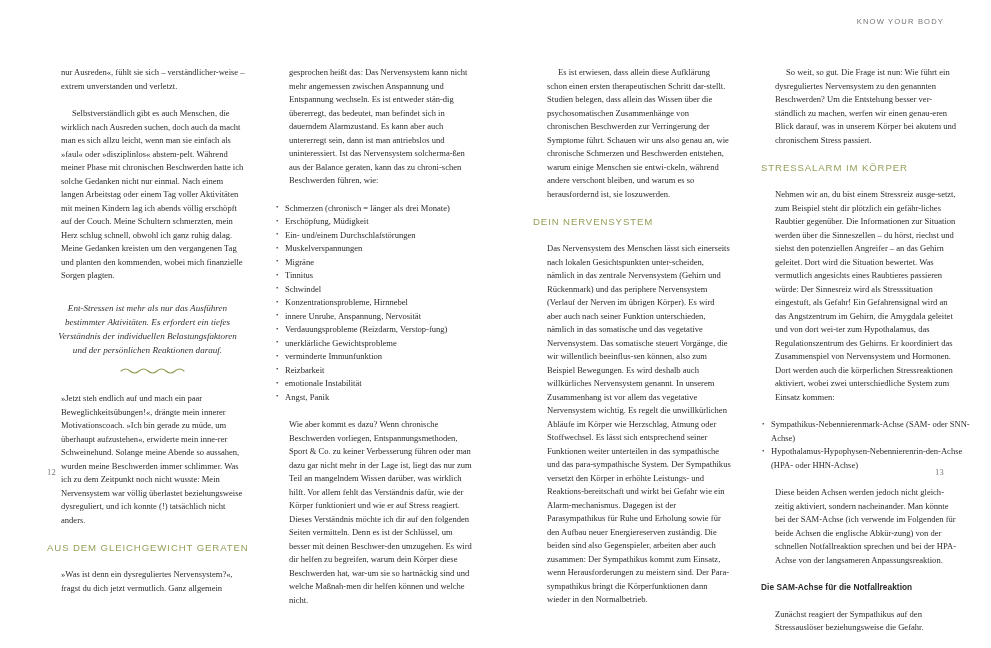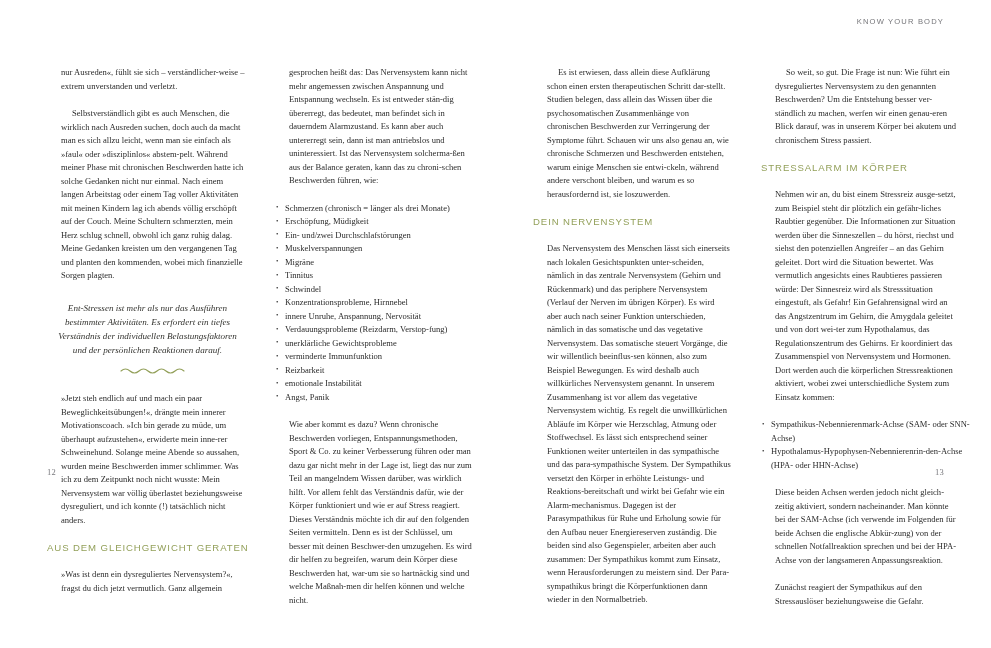--- a/index.html
+++ b/index.html
@@ -157,21 +157,21 @@
         </div>
         <p class="">»Jetzt steh endlich auf und mach ein paar Beweglichkeitsübungen!«, drängte mein innerer Motivationscoach. »Ich bin gerade zu müde, um überhaupt aufzustehen«, erwiderte mein inne-rer Schweinehund. Solange meine Abende so aussahen, wurden meine Beschwerden immer schlimmer. Was ich zu dem Zeitpunkt noch nicht wusste: Mein Nervensystem war völlig überlastet beziehungsweise dysreguliert, und ich konnte (!) tatsächlich nicht anders.</p>
         <h2 class="section">AUS DEM GLEICHGEWICHT GERATEN</h2>
         <p class="">»Was ist denn ein dysreguliertes Nervensystem?«, fragst du dich jetzt vermutlich. Ganz allgemein</p>
       </div>
     <div class="col">
         <p class="">gesprochen heißt das: Das Nervensystem kann nicht mehr angemessen zwischen Anspannung und Entspannung wechseln. Es ist entweder stän-dig übererregt, das bedeutet, man befindet sich in dauerndem Alarmzustand. Es kann aber auch untererregt sein, dann ist man antriebslos und uninteressiert. Ist das Nervensystem solcherma-ßen aus der Balance geraten, kann das zu chroni-schen Beschwerden führen, wie:</p>
         <ul class="bullets">
           <li>Schmerzen (chronisch = länger als drei Monate)</li>
           <li>Erschöpfung, Müdigkeit</li>
-          <li>Ein- und/zwei Durchschlafstörungen</li>
+          <li>Ein- und/einem Durchschlafstörungen</li>
           <li>Muskelverspannungen</li>
           <li>Migräne</li>
           <li>Tinnitus</li>
           <li>Schwindel</li>
           <li>Konzentrationsprobleme, Hirnnebel</li>
           <li>innere Unruhe, Anspannung, Nervosität</li>
           <li>Verdauungsprobleme (Reizdarm, Verstop-fung)</li>
           <li>unerklärliche Gewichtsprobleme</li>
           <li>verminderte Immunfunktion</li>
           <li>Reizbarkeit</li>
@@ -187,20 +187,21 @@
       </div>
     <div class="col">
         <p class="ind">So weit, so gut. Die Frage ist nun: Wie führt ein dysreguliertes Nervensystem zu den genannten Beschwerden? Um die Entstehung besser ver-ständlich zu machen, werfen wir einen genau-eren Blick darauf, was in unserem Körper bei akutem und chronischem Stress passiert.</p>
         <h2 class="section">STRESSALARM IM KÖRPER</h2>
         <p class="">Nehmen wir an, du bist einem Stressreiz ausge-setzt, zum Beispiel steht dir plötzlich ein gefähr-liches Raubtier gegenüber. Die Informationen zur Situation werden über die Sinneszellen – du hörst, riechst und siehst den potenziellen Angreifer – an das Gehirn geleitet. Dort wird die Situation bewertet. Was vermutlich angesichts eines Raubtieres passieren würde: Der Sinnesreiz wird als Stresssituation eingestuft, als Gefahr! Ein Gefahrensignal wird an das Angstzentrum im Gehirn, die Amygdala geleitet und von dort wei-ter zum Hypothalamus, das Regulationszentrum des Gehirns. Er koordiniert das Zusammenspiel von Nervensystem und Hormonen. Dort werden auch die körperlichen Stressreaktionen aktiviert, wobei zwei unterschiedliche System zum Einsatz kommen:</p>
         <ul class="bullets">
           <li>Sympathikus-Nebennierenmark-Achse (SAM- oder SNN-Achse)</li>
           <li>Hypothalamus-Hypophysen-Nebennierenrin-den-Achse (HPA- oder HHN-Achse)</li>
         </ul>
         <p class="">Diese beiden Achsen werden jedoch nicht gleich-zeitig aktiviert, sondern nacheinander. Man könnte bei der SAM-Achse (ich verwende im Folgenden für beide Achsen die englische Abkür-zung) von der schnellen Notfallreaktion sprechen und bei der HPA-Achse von der langsameren Anpassungsreaktion.</p>
+        <h3 class="subhead">Die SAM-Achse für die Notfallreaktion</h3>
         <p class="">Zunächst reagiert der Sympathikus auf den Stressauslöser beziehungsweise die Gefahr.</p>
       </div>
   </div>
 
   <div class="folio left">12</div>
 
   <div class="folio right">13</div>
 
 </div>
 

